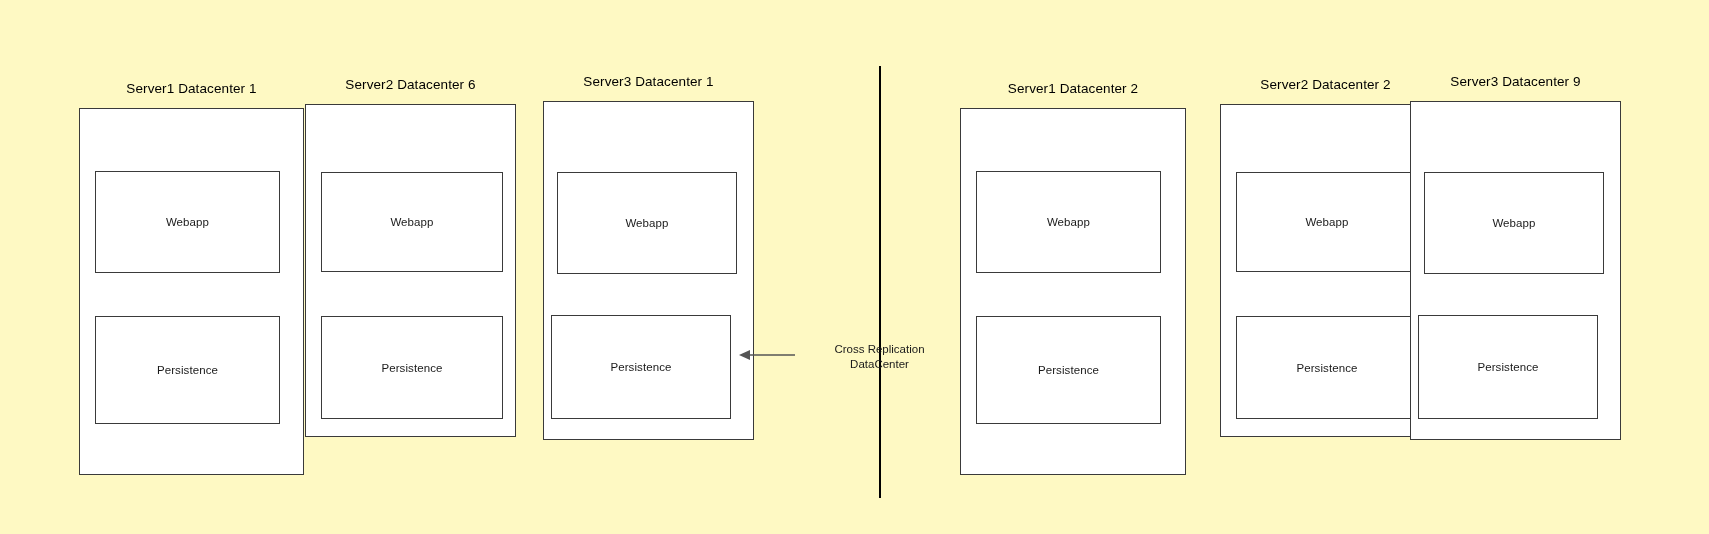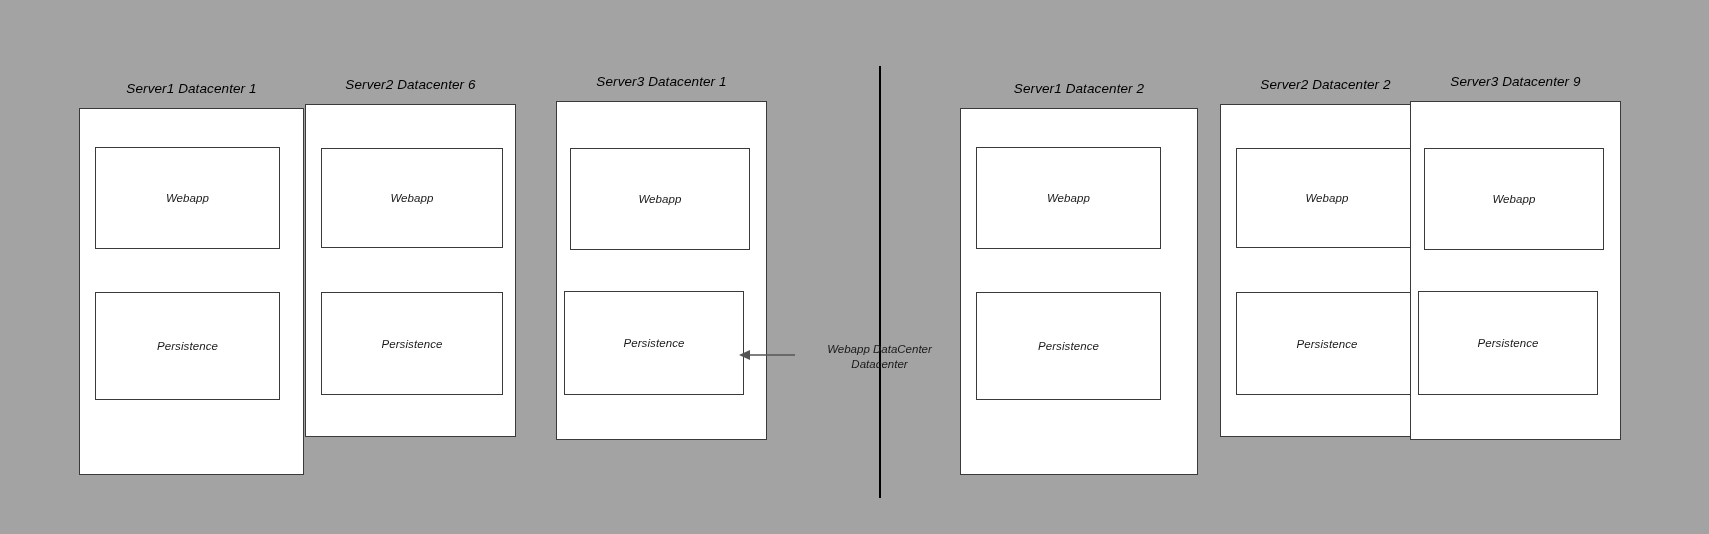--- a/index.html
+++ b/index.html
@@ -10,23 +10,22 @@
   }
   body {
     font-family: "Liberation Sans", sans-serif;
     color: #000000;
     -webkit-font-smoothing: antialiased;
   }
   #canvas {
     position: relative;
     width: 1709px;
     height: 534px;
-    background: #a3a3a3;
+    background: #fef9c3;
     overflow: hidden;
-    font-style: italic;
   }
 
   
   .server-col {
     position: absolute;
   }
   .server-title {
     position: absolute;
     left: 0;
     width: 100%;
@@ -51,20 +50,21 @@
 
   
   .component {
     position: absolute;
     box-sizing: border-box;
     border: 1.8px solid #3a3a3a;
     background: #ffffff;
     display: flex;
     align-items: center;
     justify-content: center;
+    margin-top: 24px;
   }
   .component-label {
     font-size: 11.5px;
     line-height: 14px;
     color: #1a1a1a;
     text-align: center;
     letter-spacing: 0.1px;
   }
 
   
@@ -108,49 +108,49 @@
     <div class="server-title">Server2 Datacenter 6</div>
     <div class="server-box"></div>
     <div class="component" style="left:16px; top:44px; width:182px; height:100px;">
       <span class="component-label">Webapp</span>
     </div>
     <div class="component" style="left:16px; top:188px; width:182px; height:103px;">
       <span class="component-label">Persistence</span>
     </div>
   </div>
 
-  <div class="server-col" style="left:556px; top:101px; width:211px; height:339px;">
+  <div class="server-col" style="left:543px; top:101px; width:211px; height:339px;">
     <div class="server-title">Server3 Datacenter 1</div>
     <div class="server-box"></div>
     <div class="component" style="left:14px; top:47px; width:180px; height:102px;">
       <span class="component-label">Webapp</span>
     </div>
     <div class="component" style="left:8px; top:190px; width:180px; height:104px;">
       <span class="component-label">Persistence</span>
     </div>
   </div>
 
   <div class="divider" style="left:879px; top:66px; height:432px;"></div>
 
   <div class="replication-label" style="left:757px; top:342px; width:245px;">
-    <div>Webapp DataCenter</div>
-    <div>Datacenter</div>
+    <div>Cross Replication</div>
+    <div>DataCenter</div>
   </div>
 
   <svg class="arrow-svg" style="left:737px; top:346px;" width="60" height="18" viewBox="0 0 60 18">
     <line x1="58" y1="9" x2="10" y2="9" stroke="#555555" stroke-width="1.6"></line>
     <path d="M2,9 L13,4 L13,14 Z" fill="#555555"></path>
   </svg>
 
   <svg class="arrow-svg" style="left:1000px; top:346px;" width="60" height="18" viewBox="0 0 60 18">
     <line x1="2" y1="9" x2="50" y2="9" stroke="#555555" stroke-width="1.6"></line>
     <path d="M58,9 L47,4 L47,14 Z" fill="#555555"></path>
   </svg>
 
-  <div class="server-col" style="left:960px; top:108px; width:226px; height:367px;padding-left:12px;">
+  <div class="server-col" style="left:960px; top:108px; width:226px; height:367px;">
     <div class="server-title">Server1 Datacenter 2</div>
     <div class="server-box"></div>
     <div class="component" style="left:16px; top:39px; width:185px; height:102px;">
       <span class="component-label">Webapp</span>
     </div>
     <div class="component" style="left:16px; top:184px; width:185px; height:108px;">
       <span class="component-label">Persistence</span>
     </div>
   </div>
 

